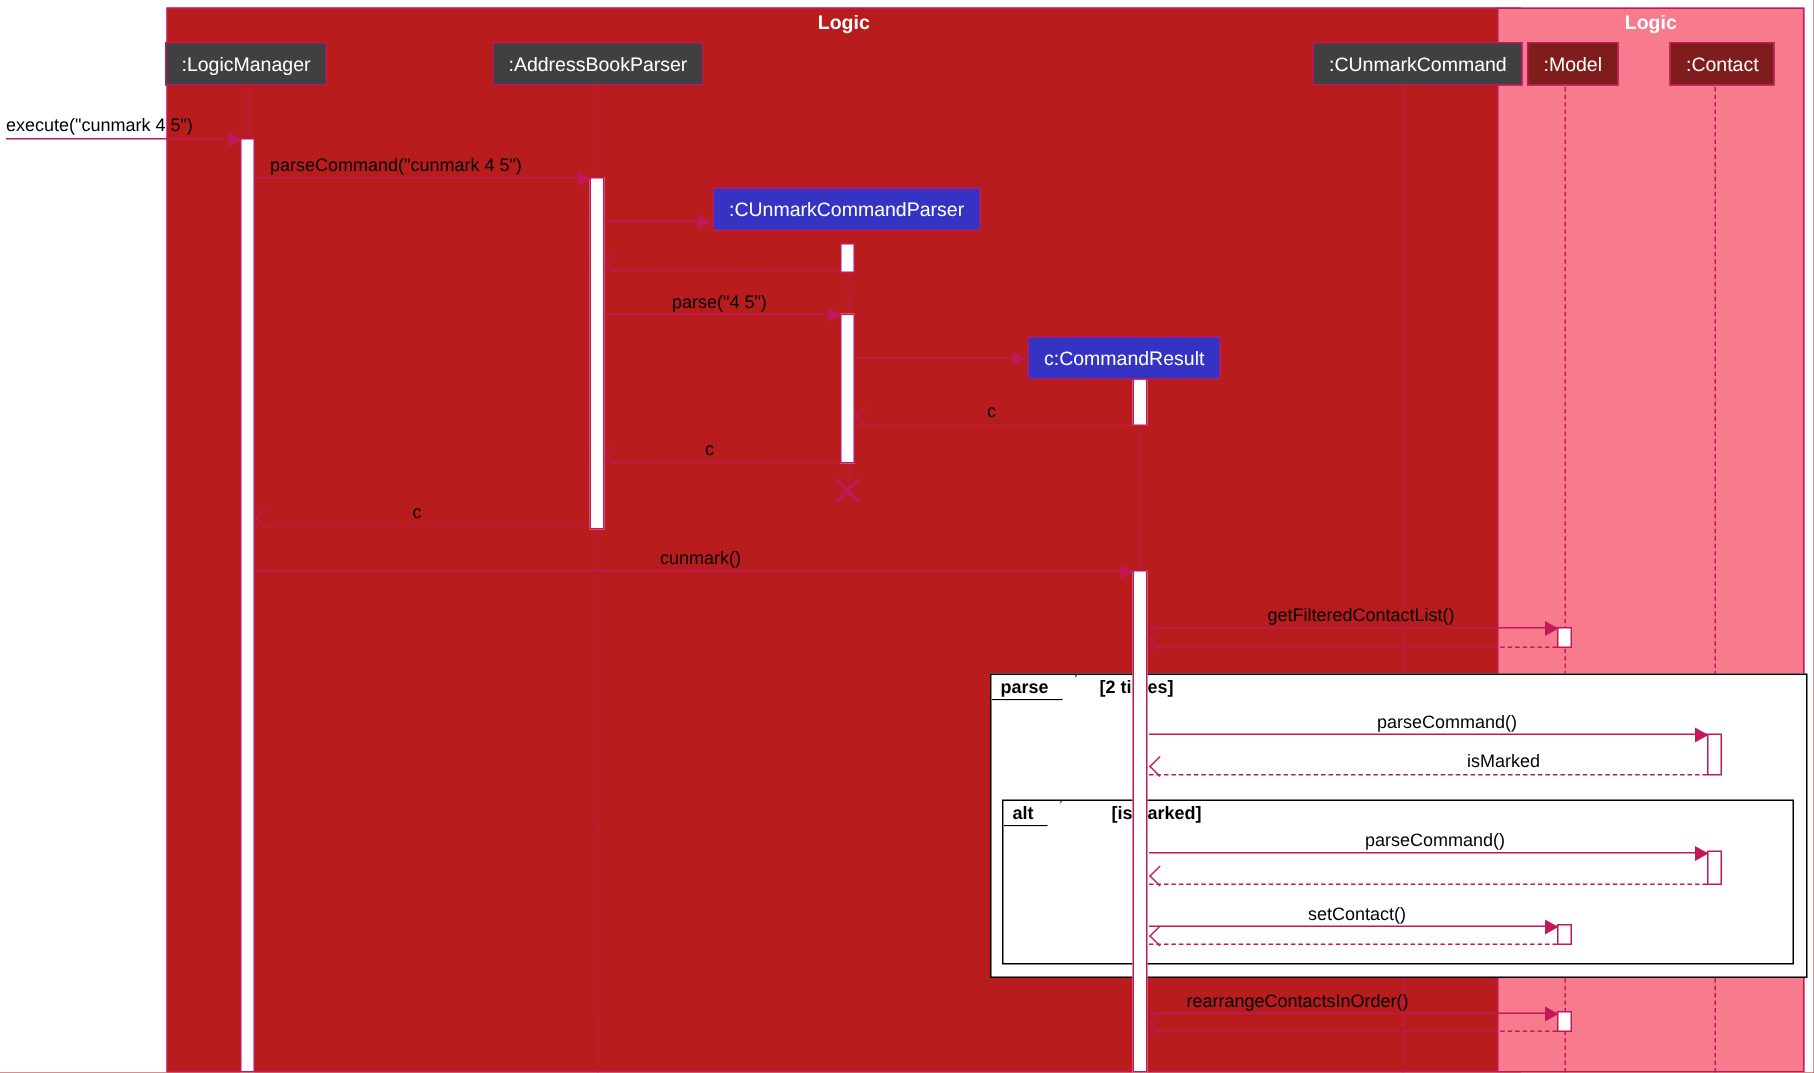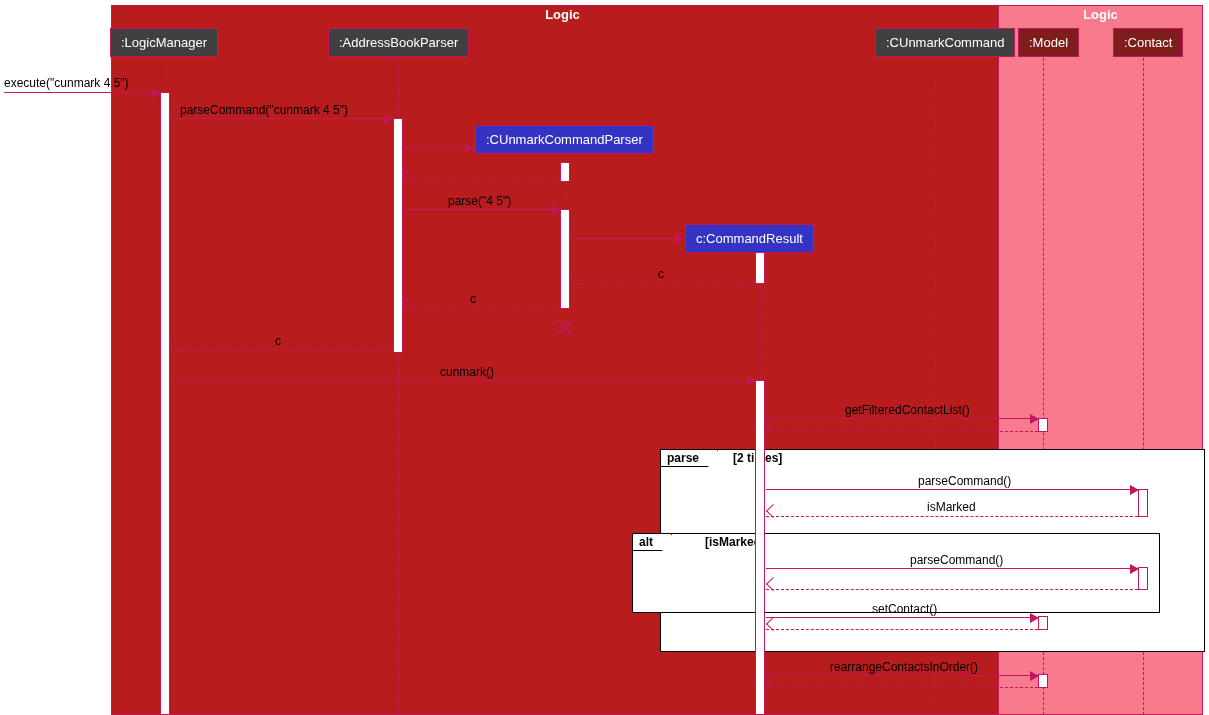--- a/index.html
+++ b/index.html
@@ -186,21 +186,21 @@
 <div class="activation" style="left:1138px; top:567px; height:23px"></div>
 <div class="activation" style="left:1038px; top:616px; height:14px"></div>
 <div class="activation" style="left:1038px; top:674px; height:14px"></div>
 
 <div class="destroy" style="left:556px; top:318px"></div>
 
 <div class="frag" style="left:660px; top:449px; width:545px; height:203px">
   <div class="frag-label">parse</div>
   <div class="frag-guard">[2 times]</div>
 </div>
-<div class="frag" style="left:632px; top:533px; width:528px; height:80px">
+<div class="frag" style="left:668px; top:533px; width:528px; height:110px">
   <div class="frag-label">alt</div>
   <div class="frag-guard">[isMarked]</div>
 </div>
 
 <div class="msg-label" style="left:4px; top:76px">execute("cunmark 4 5")</div>
 <div class="arrow arrow-solid" style="left:4px; top:92px; width:156px">
   <div class="arrow-line"></div>
     <div class="arrow-head head-right-solid"></div>
 </div>
 
@@ -264,21 +264,21 @@
   <div class="arrow-line"></div>
     <div class="arrow-head head-left-open"></div>
 </div>
 
 <div class="msg-label" style="left:918px; top:474px">parseCommand()</div>
 <div class="arrow arrow-solid" style="left:766px; top:489px; width:372px">
   <div class="arrow-line"></div>
     <div class="arrow-head head-right-solid"></div>
 </div>
 
-<div class="msg-label" style="left:927px; top:500px">isMarked</div>
+<div class="msg-label" style="left:978px; top:500px">isMarked</div>
 <div class="arrow arrow-dash" style="left:766px; top:516px; width:372px">
   <div class="arrow-line"></div>
     <div class="arrow-head head-left-open"></div>
 </div>
 
 <div class="msg-label" style="left:910px; top:553px">parseCommand()</div>
 <div class="arrow arrow-solid" style="left:766px; top:568px; width:372px">
   <div class="arrow-line"></div>
     <div class="arrow-head head-right-solid"></div>
 </div>
@@ -290,21 +290,21 @@
 <div class="msg-label" style="left:872px; top:602px">setContact()</div>
 <div class="arrow arrow-solid" style="left:766px; top:617px; width:272px">
   <div class="arrow-line"></div>
     <div class="arrow-head head-right-solid"></div>
 </div>
 <div class="arrow arrow-dash" style="left:766px; top:629px; width:272px">
   <div class="arrow-line"></div>
     <div class="arrow-head head-left-open"></div>
 </div>
 
-<div class="msg-label" style="left:830px; top:660px">rearrangeContactsInOrder()</div>
+<div class="msg-label" style="left:791px; top:660px">rearrangeContactsInOrder()</div>
 <div class="arrow arrow-solid" style="left:766px; top:675px; width:272px">
   <div class="arrow-line"></div>
     <div class="arrow-head head-right-solid"></div>
 </div>
 <div class="arrow arrow-dash" style="left:766px; top:687px; width:272px">
   <div class="arrow-line"></div>
     <div class="arrow-head head-left-open"></div>
 </div>
 
 </body></html>

